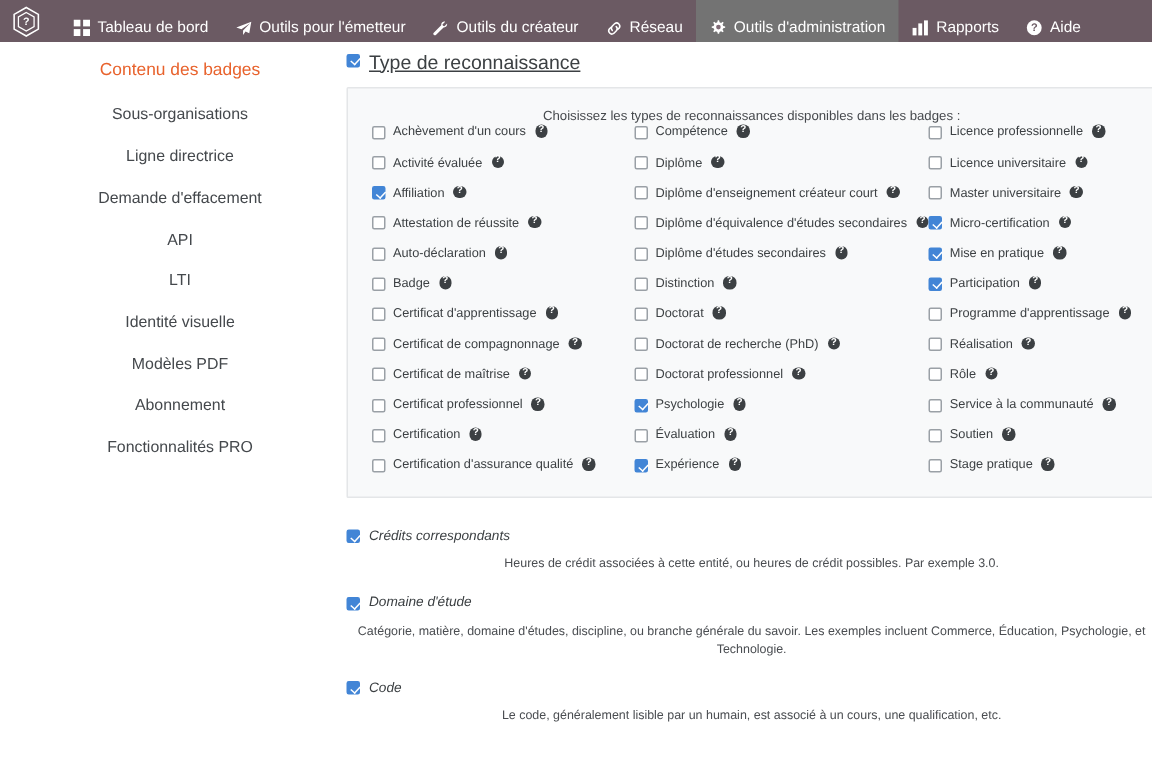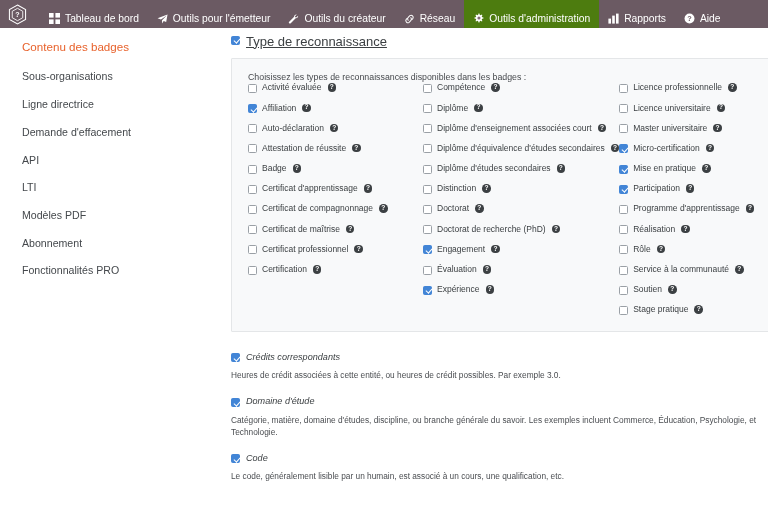--- a/index.html
+++ b/index.html
@@ -47,35 +47,36 @@
     align-items: flex-end;
     gap: 5px;
     padding: 4px 9px;
     color: #ffffff;
     font-size: 10.3px;
     line-height: 1;
     white-space: nowrap;
     cursor: pointer;
   }
   .nav-item.active {
-    background: #4d7c0f;
+    background: #737373;
   }
   .nav-ico {
     display: inline-flex;
     align-items: center;
     justify-content: center;
     width: 11px;
     height: 11px;
   }
   .nav-ico svg { display: block; }
 
   
   .page {
     display: flex;
     height: 402px;
+    text-align: center;
   }
 
   
   .sidebar {
     width: 218px;
     flex: 0 0 218px;
     padding-top: 8px;
     background: #ffffff;
   }
   .side-item {
@@ -306,66 +307,74 @@
 
 <div class="page">
 
   <div class="sidebar">
     <div class="side-item active">Contenu des badges</div>
     <div class="side-item">Sous-organisations</div>
     <div class="side-item">Ligne directrice</div>
     <div class="side-item">Demande d'effacement</div>
     <div class="side-item">API</div>
     <div class="side-item">LTI</div>
+    <div class="side-item">Identité visuelle</div>
     <div class="side-item">Modèles PDF</div>
     <div class="side-item">Abonnement</div>
     <div class="side-item">Fonctionnalités PRO</div>
   </div>
 
   <div class="content">
 
     <div class="row-check" style="padding-left:13px;">
       <span class="cb on"></span>
       <span class="section-title">Type de reconnaissance</span>
     </div>
 
     <div class="panel">
       <div class="panel-intro">Choisissez les types de reconnaissances disponibles dans les badges :</div>
       <div class="cols">
         <div class="col" id="col-0">
             <div class="opt">
               <span class="cb"></span>
+              <span class="opt-label">Achèvement d'un cours</span>
+              <span class="help">
+                <span>?</span>
+              </span>
+            </div>
+            <div class="opt">
+              <span class="cb"></span>
               <span class="opt-label">Activité évaluée</span>
               <span class="help">
                 <span>?</span>
               </span>
             </div>
             <div class="opt">
               <span class="cb on"></span>
               <span class="opt-label">Affiliation</span>
               <span class="help">
                 <span>?</span>
               </span>
             </div>
             <div class="opt">
               <span class="cb"></span>
+              <span class="opt-label">Attestation de réussite</span>
+              <span class="help">
+                <span>?</span>
+              </span>
+            </div>
+            <div class="opt">
+              <span class="cb"></span>
               <span class="opt-label">Auto-déclaration</span>
               <span class="help">
                 <span>?</span>
               </span>
             </div>
             <div class="opt">
               <span class="cb"></span>
-              <span class="opt-label">Attestation de réussite</span>
-              <span class="help">
-                <span>?</span>
-              </span>
-            </div>
-            <div class="opt">
-              <span class="cb"></span>
               <span class="opt-label">Badge</span>
               <span class="help">
                 <span>?</span>
               </span>
             </div>
             <div class="opt">
               <span class="cb"></span>
               <span class="opt-label">Certificat d'apprentissage</span>
               <span class="help">
                 <span>?</span>
@@ -388,20 +397,27 @@
             <div class="opt">
               <span class="cb"></span>
               <span class="opt-label">Certificat professionnel</span>
               <span class="help">
                 <span>?</span>
               </span>
             </div>
             <div class="opt">
               <span class="cb"></span>
               <span class="opt-label">Certification</span>
+              <span class="help">
+                <span>?</span>
+              </span>
+            </div>
+            <div class="opt">
+              <span class="cb"></span>
+              <span class="opt-label">Certification d'assurance qualité</span>
               <span class="help">
                 <span>?</span>
               </span>
             </div>
           </div>
         <div class="col" id="col-1">
             <div class="opt">
               <span class="cb"></span>
               <span class="opt-label">Compétence</span>
               <span class="help">
@@ -410,21 +426,21 @@
             </div>
             <div class="opt">
               <span class="cb"></span>
               <span class="opt-label">Diplôme</span>
               <span class="help">
                 <span>?</span>
               </span>
             </div>
             <div class="opt">
               <span class="cb"></span>
-              <span class="opt-label">Diplôme d'enseignement associées court</span>
+              <span class="opt-label">Diplôme d'enseignement créateur court</span>
               <span class="help">
                 <span>?</span>
               </span>
             </div>
             <div class="opt">
               <span class="cb"></span>
               <span class="opt-label">Diplôme d'équivalence d'études secondaires</span>
               <span class="help">
                 <span>?</span>
               </span>
@@ -451,22 +467,29 @@
               </span>
             </div>
             <div class="opt">
               <span class="cb"></span>
               <span class="opt-label">Doctorat de recherche (PhD)</span>
               <span class="help">
                 <span>?</span>
               </span>
             </div>
             <div class="opt">
+              <span class="cb"></span>
+              <span class="opt-label">Doctorat professionnel</span>
+              <span class="help">
+                <span>?</span>
+              </span>
+            </div>
+            <div class="opt">
               <span class="cb on"></span>
-              <span class="opt-label">Engagement</span>
+              <span class="opt-label">Psychologie</span>
               <span class="help">
                 <span>?</span>
               </span>
             </div>
             <div class="opt">
               <span class="cb"></span>
               <span class="opt-label">Évaluation</span>
               <span class="help">
                 <span>?</span>
               </span>

